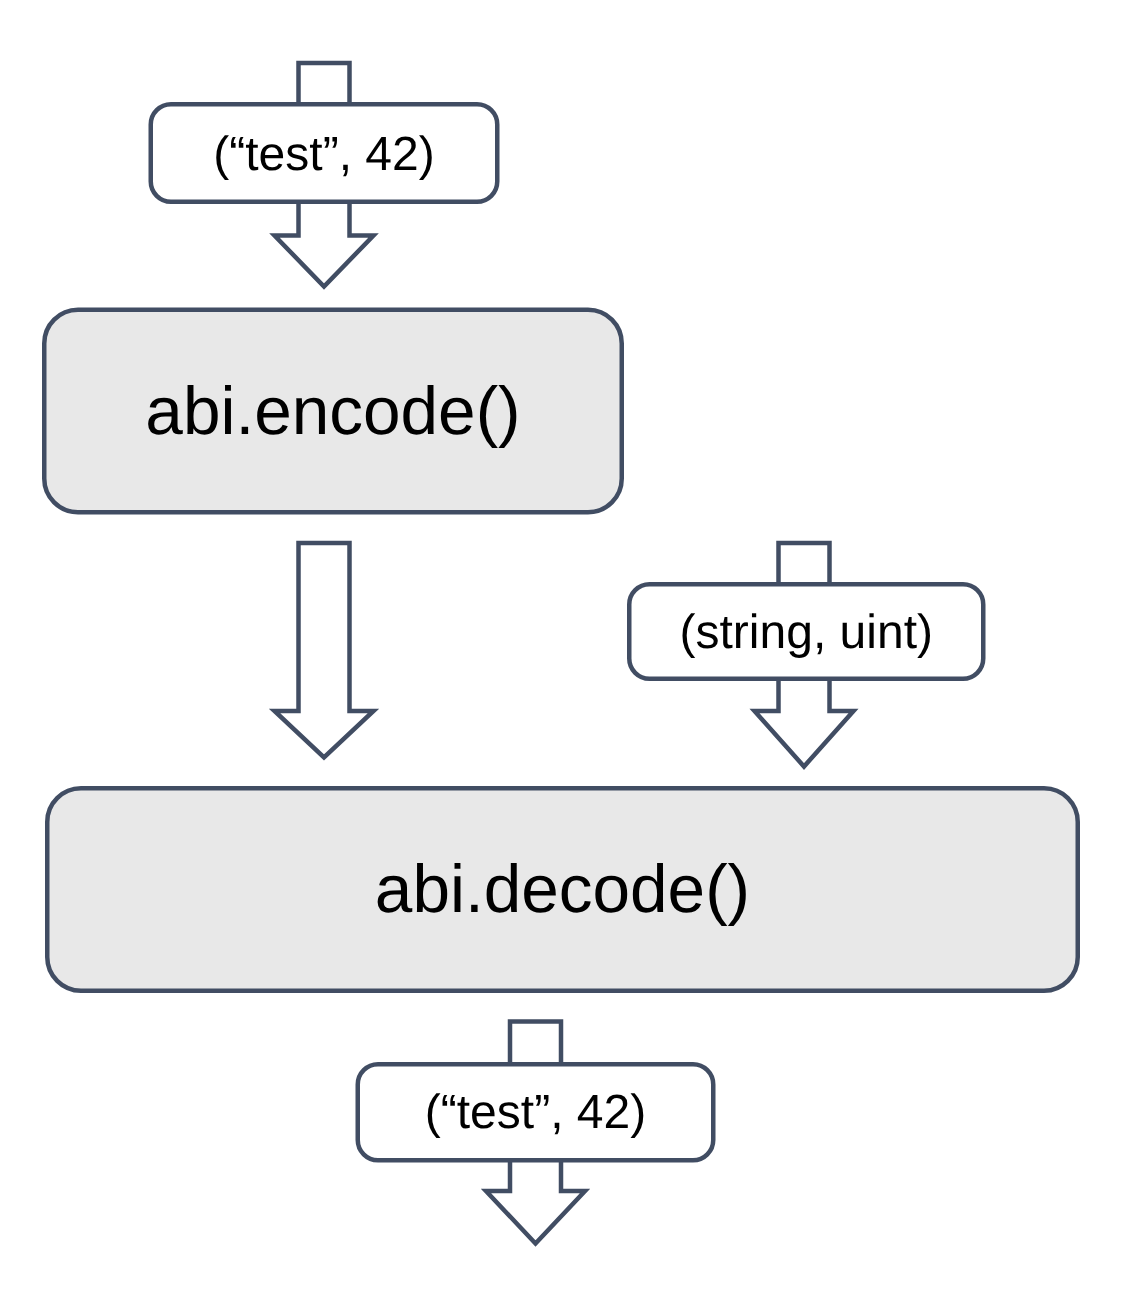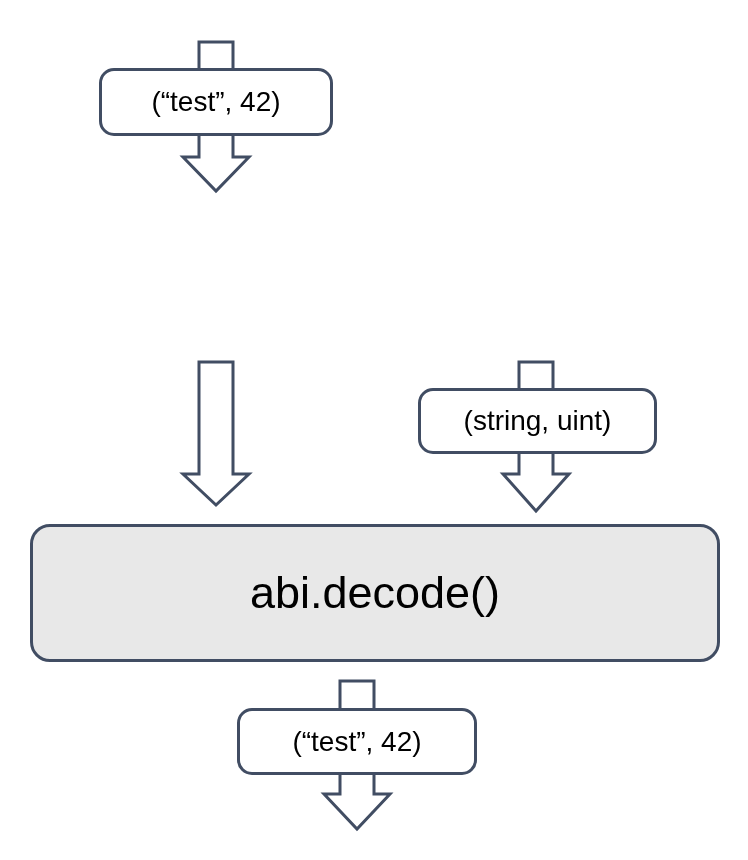--- a/index.html
+++ b/index.html
@@ -29,53 +29,54 @@
     display:flex;align-items:center;justify-content:center;
     box-sizing:border-box;
     color:var(--text);
     z-index:2;
     white-space:nowrap;
   }
   .label-box{
     background:var(--label-fill);
     border:3px solid var(--stroke);
     border-radius:15px;
-    font-size:28px;
+    font-size:32px;
   }
   .process-box{
     background:var(--process-fill);
     border:3px solid var(--stroke);
     border-radius:24px;
     font-size:45px;
   }
   #node-input  {left:99px;  top:68px;  width:234px; height:68px;}
   #node-encode {left:28px;  top:205px; width:388px; height:138px;}
   #node-bytes  {left:98px;  top:388px; width:234px; height:67px;}
   #node-types  {left:418px; top:388px; width:239px; height:66px;}
-  #node-decode {left:30px;  top:524px; width:690px; height:138px;border-radius:20px;}
+  #node-decode {left:30px;  top:524px; width:690px; height:138px;}
   #node-output {left:237px; top:708px; width:240px; height:67px;}
 </style>
 </head>
 <body>
 
 <div class="canvas">
 
   <svg class="arrow-layer" width="748" height="860" viewBox="0 0 748 860">
 
     <polygon points="199,42 233,42 233,157 249,157 216,191 183,157 199,157"></polygon>
 
     <polygon points="199,362 233,362 233,474 249,474 216,505 183,474 199,474"></polygon>
 
     <polygon points="519,362 553,362 553,474 569,474 536,511 503,474 519,474"></polygon>
 
     <polygon points="340,681 374,681 374,794 390,794 357,829 324,794 340,794"></polygon>
   </svg>
 
   <div class="node label-box" id="node-input">(“test”, 42)</div>
 
+  <div class="node process-box" id="node-encode">abi.encode()</div>
 
 
   <div class="node label-box" id="node-types">(string, uint)</div>
 
   <div class="node process-box" id="node-decode">abi.decode()</div>
 
   <div class="node label-box" id="node-output">(“test”, 42)</div>
 
 </div>
 

